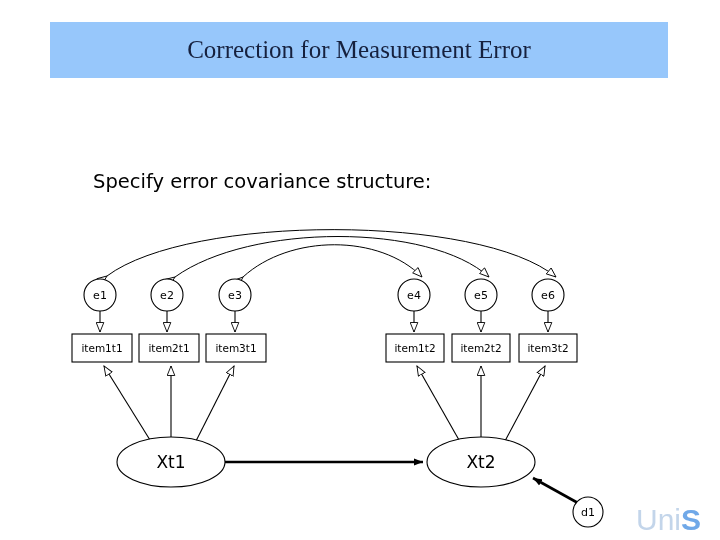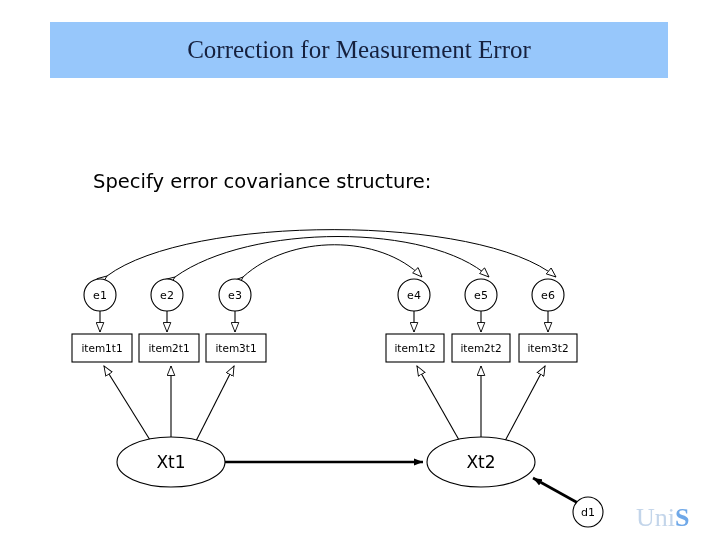--- a/index.html
+++ b/index.html
@@ -91,23 +91,23 @@
     stroke: #000000;
     stroke-width: 2.6;
     fill: none;
   }
 
   
   #logo {
     position: absolute;
     left: 636px;
     top: 503px;
-    font-size: 26px;
+    font-size: 30px;
     letter-spacing: 0px;
-    font-family: Liberation Serif, serif;
+    font-family: Liberation Sans, sans-serif;
     white-space: nowrap;
   }
   #logo .uni { color: #C3D5EA; }
   #logo .s   { color: #6FA8E8; font-weight: bold; }
 </style>
 </head>
 <body>
 
 <div id="slide">
 

